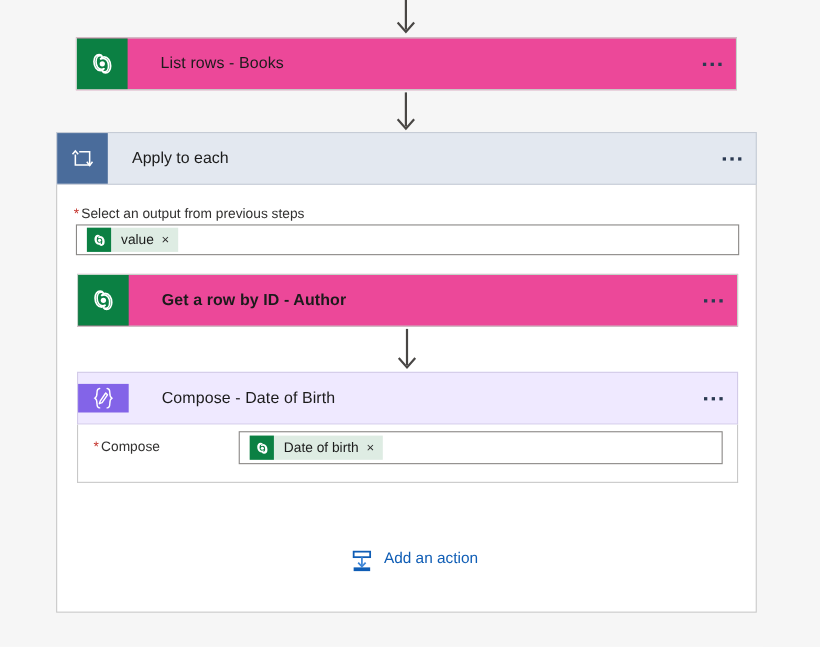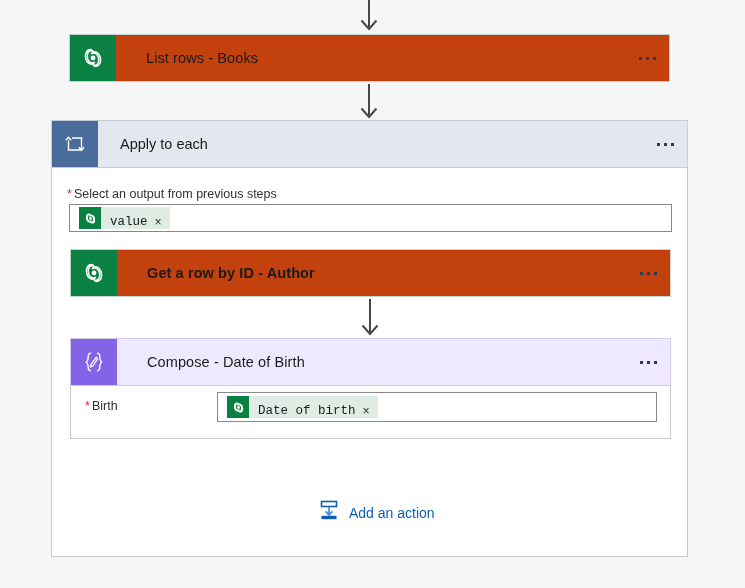--- a/index.html
+++ b/index.html
@@ -64,23 +64,23 @@
     gap: 4px;
   }
   .ellipsis i {
     display: block;
     width: 3px;
     height: 3px;
     background: #2b3a52;
   }
 
   
-  .card-dataverse { background: #c2410c; border-color: #c4d6ca; }
+  .card-dataverse { background: #ec4899; border-color: #c4d6ca; }
   .card-dataverse .icon-box { background: #0b8043; }
-  .card-compose { background: #efe9ff; border-color: #d3cbe8; }
+  .card-compose { background: #efe9ff; border-color: #d3cbe8; align-items: center; }
   .card-compose .icon-box { background: #8364e8; }
 
   
   .scope {
     position: absolute;
     border: 1px solid #c8c8c8;
     background: #ffffff;
     box-sizing: border-box;
   }
   .scope-header {
@@ -131,27 +131,26 @@
     background: #ffffff;
     box-sizing: border-box;
     display: flex;
     align-items: center;
     padding-left: 9px;
   }
 
   
   .token {
     display: inline-flex;
-    align-items: flex-end;
+    align-items: center;
     height: 22px;
     background: #deece3;
     font-size: 12.5px;
     color: #1b1b1b;
     white-space: nowrap;
-    font-family: Liberation Mono, monospace;
   }
   .token .token-icon {
     width: 22px;
     height: 22px;
     min-width: 22px;
     background: #0b8043;
     display: flex;
     align-items: center;
     justify-content: center;
   }
@@ -161,21 +160,21 @@
     font-size: 12px;
     color: #2b2b2b;
     line-height: 1;
     cursor: pointer;
   }
 
   
   .add-action {
     position: absolute;
     display: flex;
-    align-items: flex-end;
+    align-items: flex-start;
     gap: 9px;
     cursor: pointer;
   }
   .add-action .add-label {
     font-size: 14px;
     color: #0f5db5;
   }
 
   svg { shape-rendering: geometricPrecision; }
 </style>
@@ -287,21 +286,21 @@
         <div class="ellipsis">
           <i></i>
             <i></i>
             <i></i>
         </div>
       </div>
 
       <div style="position:absolute; left:0px; top:48px; width:601px; height:53px;
                   border:1px solid #c8c8c8; border-top:none; box-sizing:border-box; background:#ffffff;">
         <div class="field-label" style="left:14px; top:13px;">
-          <span class="req-star">*</span><span>Birth</span>
+          <span class="req-star">*</span><span>Compose</span>
         </div>
 
         <div class="textfield" style="left:146px; top:6px; width:440px; height:30px;">
           <span class="token">
             <span class="token-icon">
               <svg width="13" height="13" viewBox="0 0 24 24" aria-hidden="true">
                 <path d="M9.1 3.6C6.4 3.6 4.4 6.3 4.4 9.9c0 4.6 2.6 8.4 6 8.4 1.5 0 2.7-.8 3.5-2.1-.8.5-1.7.8-2.6.8-2.9 0-5-3-5-6.8 0-3.2 1.6-5.5 3.8-5.5.8 0 1.5.3 2.1.8-.8-1.2-1.9-1.9-3.1-1.9z" fill="none" stroke="#ffffff" stroke-width="2"></path>
                 <path d="M14.9 20.4c2.7 0 4.7-2.7 4.7-6.3 0-4.6-2.6-8.4-6-8.4-1.5 0-2.7.8-3.5 2.1.8-.5 1.7-.8 2.6-.8 2.9 0 5 3 5 6.8 0 3.2-1.6 5.5-3.8 5.5-.8 0-1.5-.3-2.1-.8.8 1.2 1.9 1.9 3.1 1.9z" fill="none" stroke="#ffffff" stroke-width="2"></path>
                 <circle cx="12" cy="12" r="2.6" fill="#ffffff"></circle>
               </svg>

